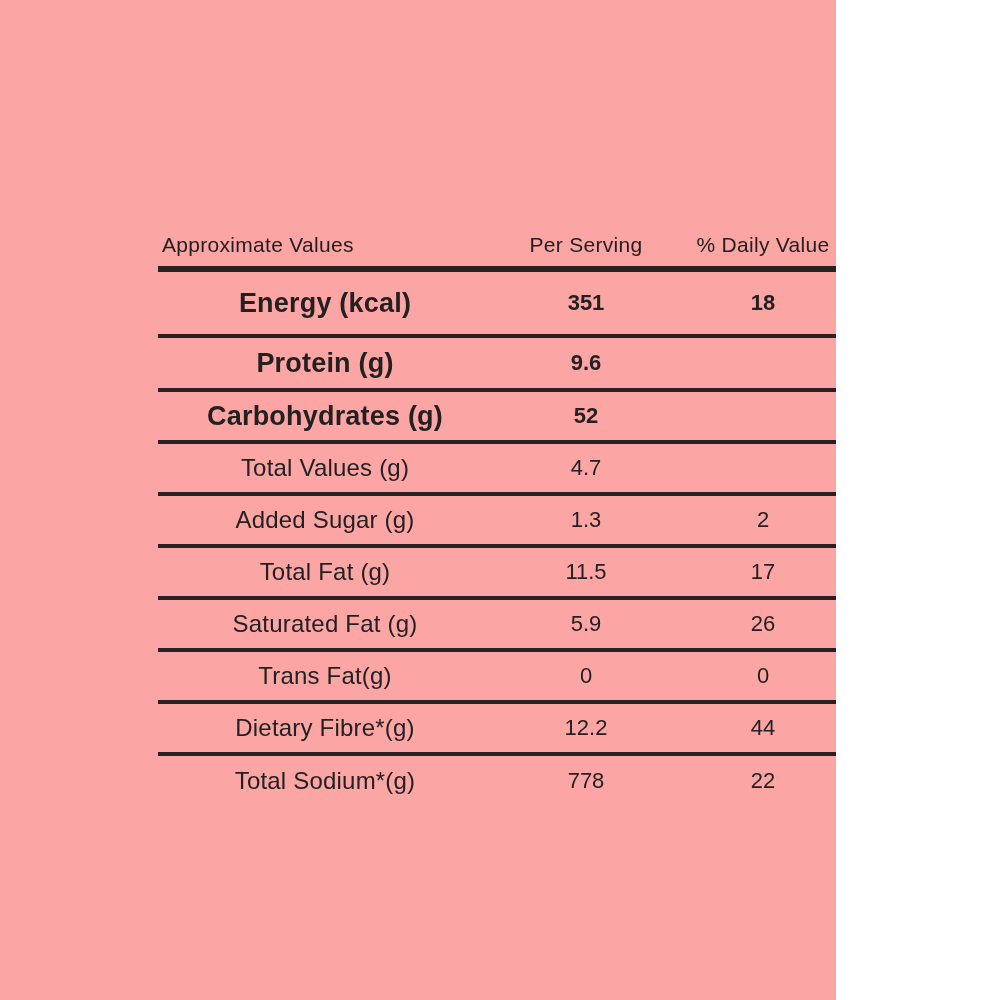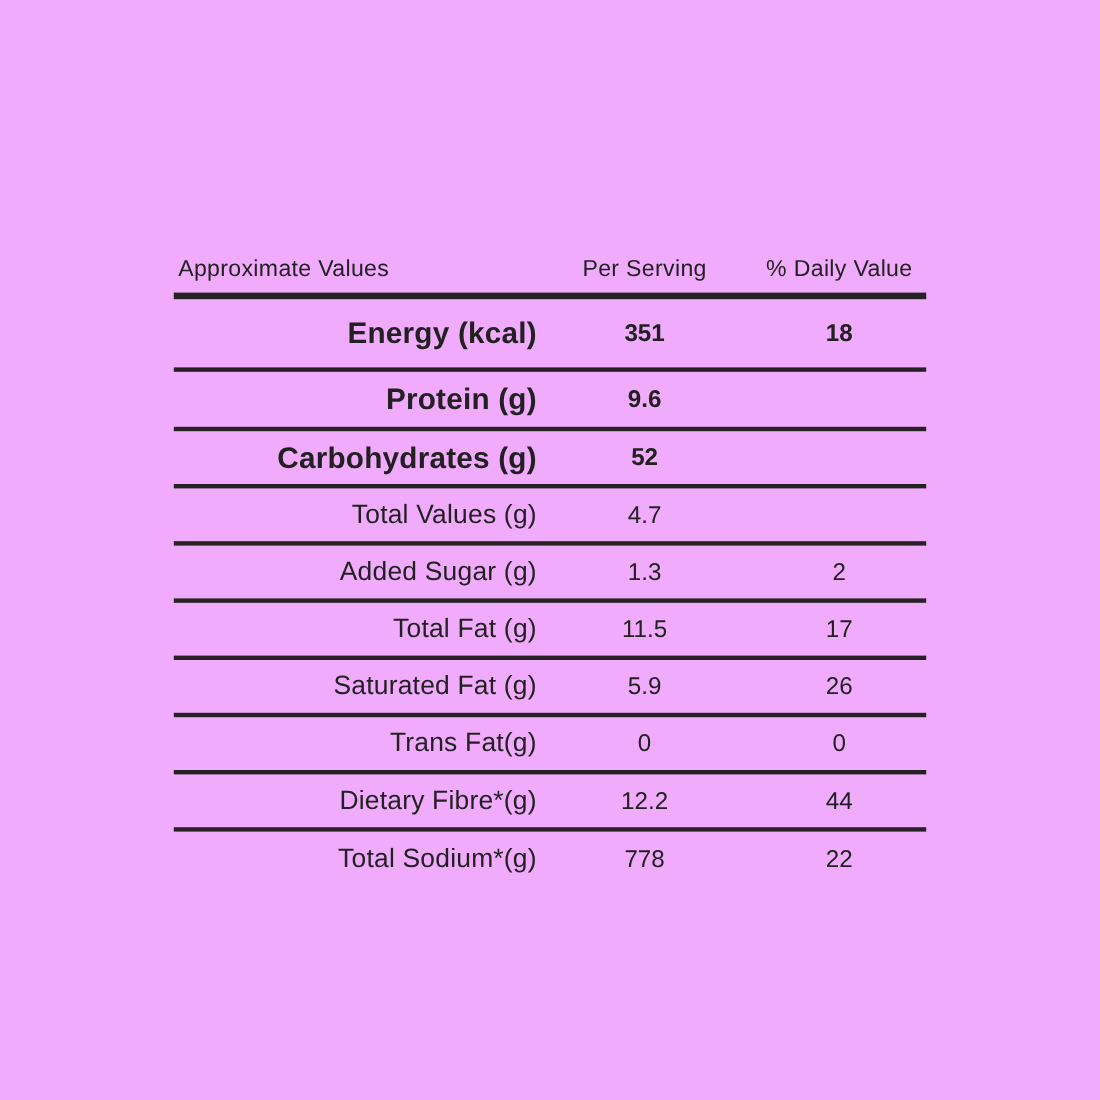--- a/index.html
+++ b/index.html
@@ -2,23 +2,23 @@
 <html><head>
 <meta charset="utf-8">
 <style>
   html, body {
     margin: 0;
     padding: 0;
     background: #ffffff;
   }
   .page {
     position: relative;
-    width: 1000px;
+    width: 836px;
     height: 1000px;
-    background: #f0abfc;
+    background: #fca5a5;
     font-family: "Liberation Sans", sans-serif;
     color: #232021;
     overflow: hidden;
   }
   .nutrition-table {
     position: absolute;
     left: 158px;
     top: 224px;
     width: 684px;
   }
@@ -40,21 +40,21 @@
     grid-template-columns: 330px 196px 158px;
     align-items: center;
     height: 48px;
     border-bottom: 4px solid #262223;
     font-size: 24px;
   }
   .row:nth-child(1) { height: 62px; }
   .row:nth-child(2) { height: 50px; }
   .row:last-child { border-bottom: none; height: 50px; }
   .row .cell-label {
-    text-align: right;
+    text-align: center;
     padding-left: 4px;
     white-space: nowrap;
     letter-spacing: 0.2px;
   }
   .row .cell-serving, .row .cell-daily {
     text-align: center;
     font-size: 22px;
   }
   .row.bold .cell-label {
     font-weight: 700;

